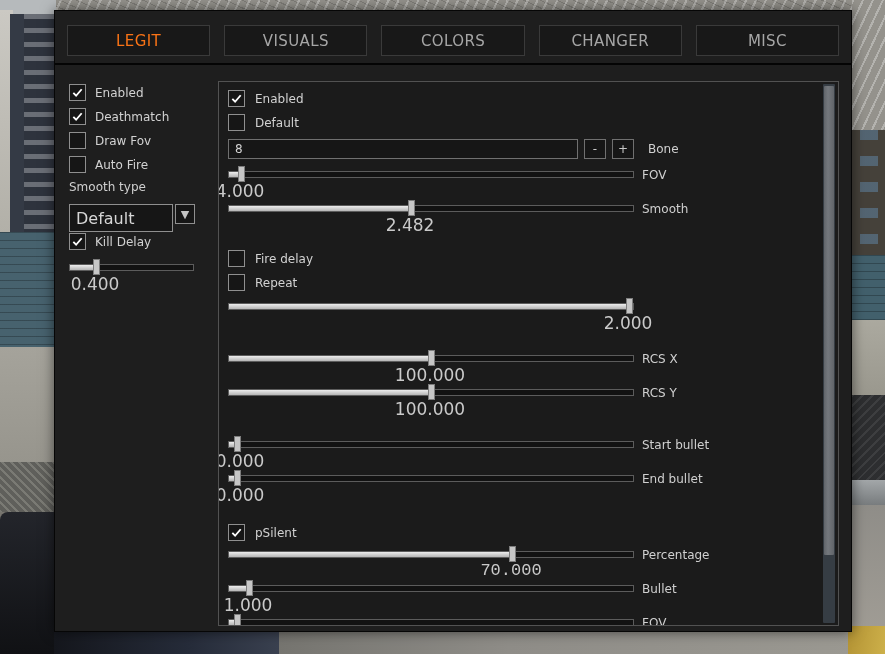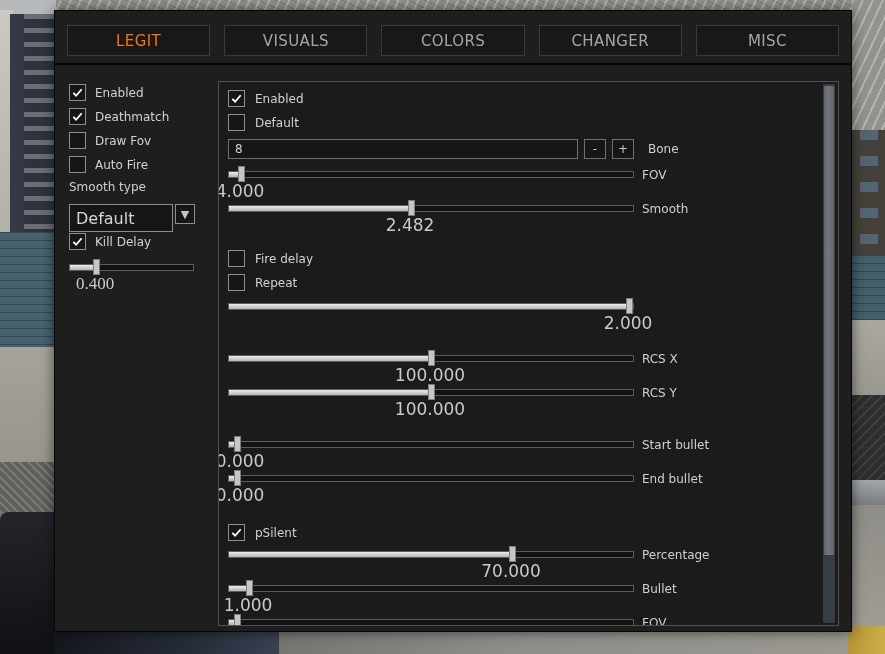--- a/index.html
+++ b/index.html
@@ -202,21 +202,21 @@
         </span>
       <span class="cblabel">Kill Delay</span>
     </div>
 
     <div class="srow kd-slider">
       <div class="swrap narrow">
         <div class="track">
             <div class="fill" style="width: 26px;"></div>
             <div class="thumb" style="left: 23px;"></div>
           </div>
-        <div class="sval" style="left: 26px; font-family: Liberation Serif, serif;">0.400</div>
+        <div class="sval" style="left: 26px;">0.400</div>
       </div>
 
     </div>
   </div>
 
   <div class="panel">
     <div class="panel-content">
 
       <div class="cbrow on">
         <span class="cb">
@@ -332,21 +332,21 @@
           </span>
         <span class="cblabel">pSilent</span>
       </div>
 
       <div class="srow mt6">
         <div class="swrap">
           <div class="track">
               <div class="fill" style="width: 283px;"></div>
               <div class="thumb" style="left: 280px;"></div>
             </div>
-          <div class="sval" style="left: 283px;">70.000</div>
+          <div class="sval" style="left: 283px; font-family: Liberation Mono, monospace;">70.000</div>
         </div>
         <div class="slabel">Percentage</div>
       </div>
 
       <div class="srow mt6">
         <div class="swrap">
           <div class="track">
               <div class="fill" style="width: 20px;"></div>
               <div class="thumb" style="left: 17px;"></div>
             </div>

